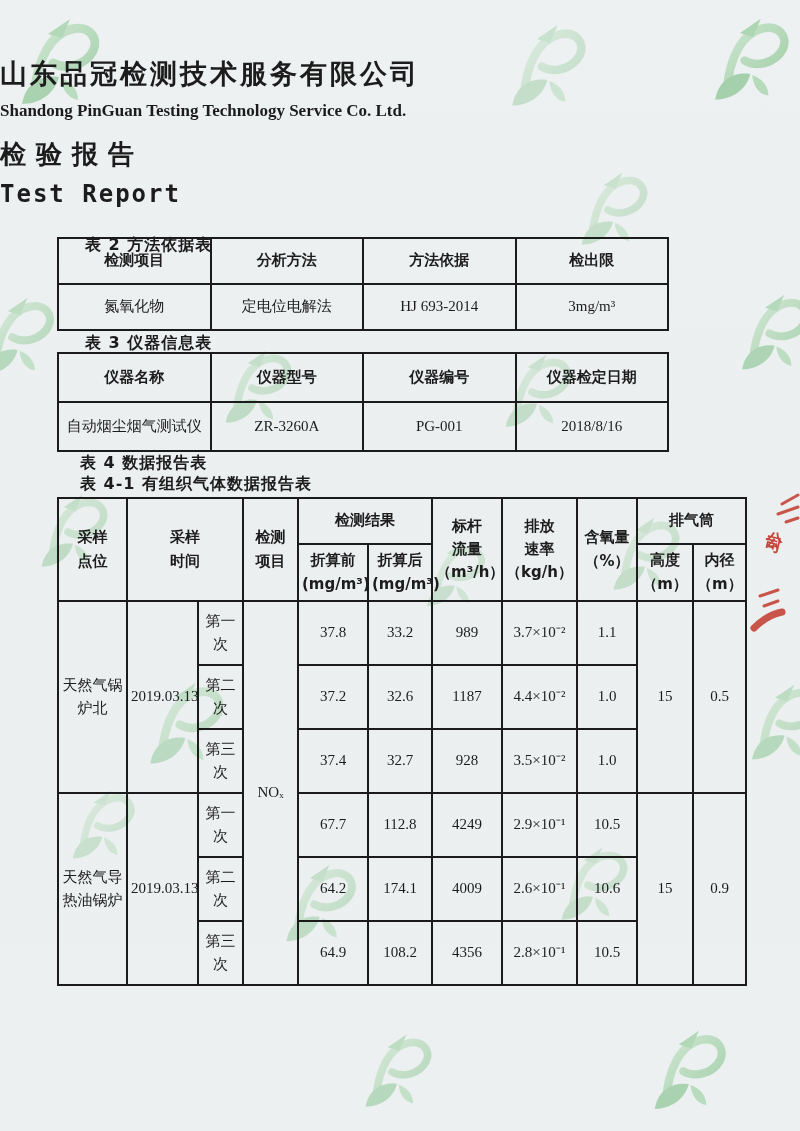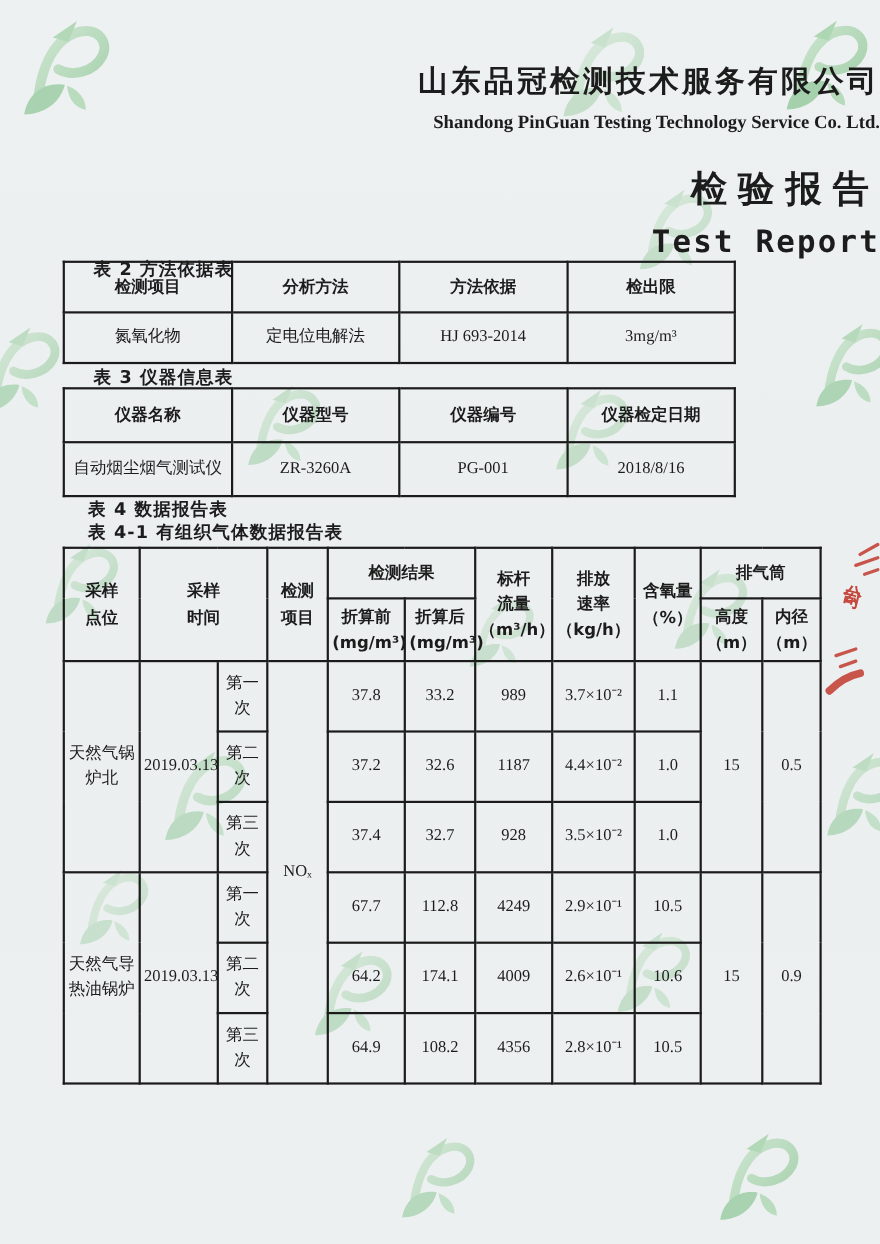--- a/index.html
+++ b/index.html
@@ -5,25 +5,25 @@
   * { margin:0; padding:0; box-sizing:border-box; }
   body { background:#888; font-family:"DejaVu Sans", sans-serif; }
   .page {
     position:relative; width:800px; height:1131px; margin:0 auto;
     background:linear-gradient(180deg,#eef1f2 0%,#ecefF0 45%,#edf0f1 100%);
     color:#1c1c1c; overflow:hidden;
   }
   
   .wm { position:absolute; pointer-events:none; }
   
-  .doc-header { position:absolute; top:56px; left:0; width:100%; text-align:right;padding-left:44px; }
+  .doc-header { position:absolute; top:56px; left:0; width:100%; text-align:left; }
   .company-cn { font-size:27px; font-weight:bold; letter-spacing:3px; }
   .company-en { font-size:17px; font-weight:bold; font-family:"Liberation Serif", serif; margin-top:9px; }
-  .title-cn   { font-size:33px; font-weight:bold; letter-spacing:10px; margin-top:29px; }
-  .title-en   { font-size:28px; font-weight:bold; font-family:"DejaVu Sans Mono", monospace; letter-spacing:2px; margin-top:8px; }
+  .title-cn   { font-size:26px; font-weight:bold; letter-spacing:10px; margin-top:16px; }
+  .title-en   { font-size:24px; font-weight:bold; font-family:"DejaVu Sans Mono", monospace; letter-spacing:2px; margin-top:8px; }
   
   .tcap { position:absolute; left:85px; font-size:16px; font-weight:bold; letter-spacing:1px; }
   .cap-t2  { top:235px; }
   .cap-t3  { top:333px; }
   .cap-t4a { top:453px; left:80px; }
   .cap-t4b { top:474px; left:80px; }
   
   table.grid { position:absolute; left:57px; width:612px; border-collapse:collapse; table-layout:fixed;
                background:transparent; }
   table.grid th, table.grid td {

